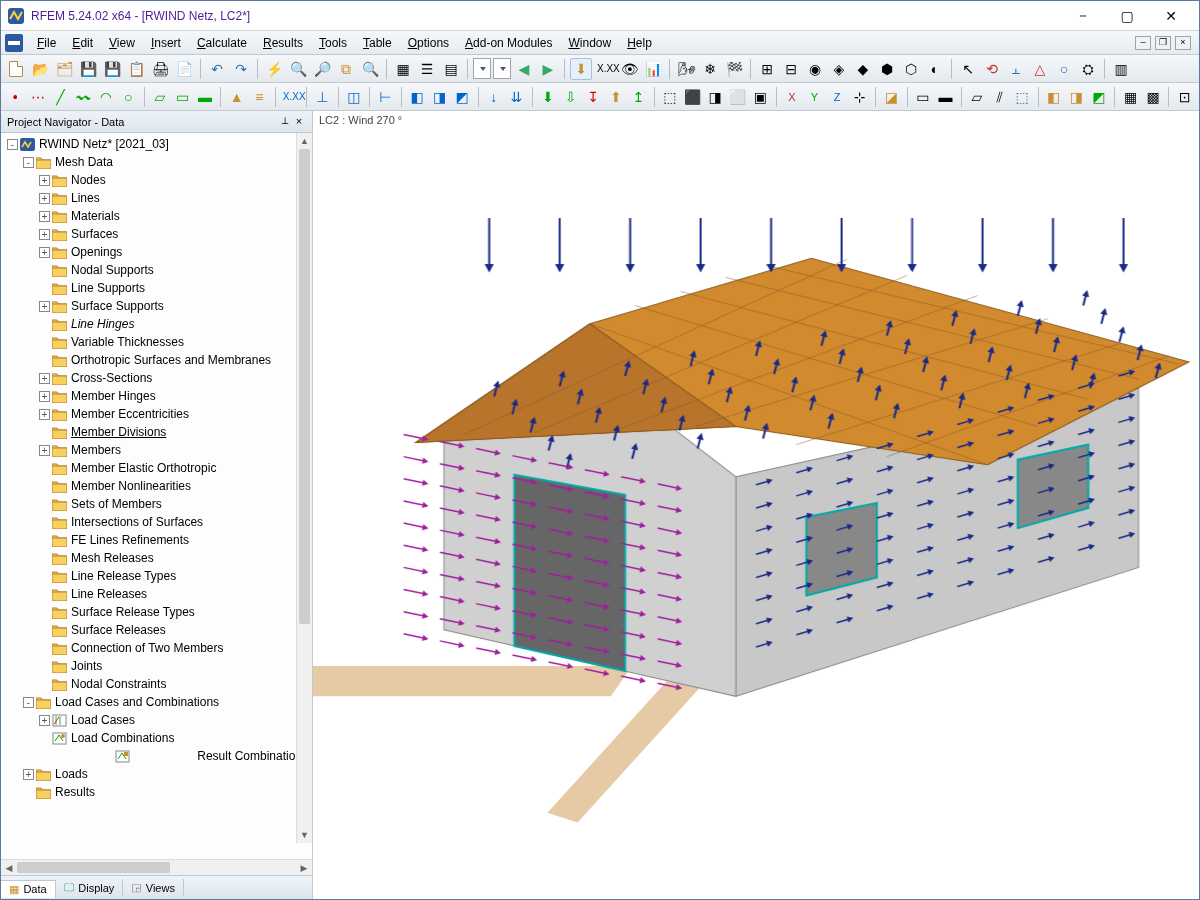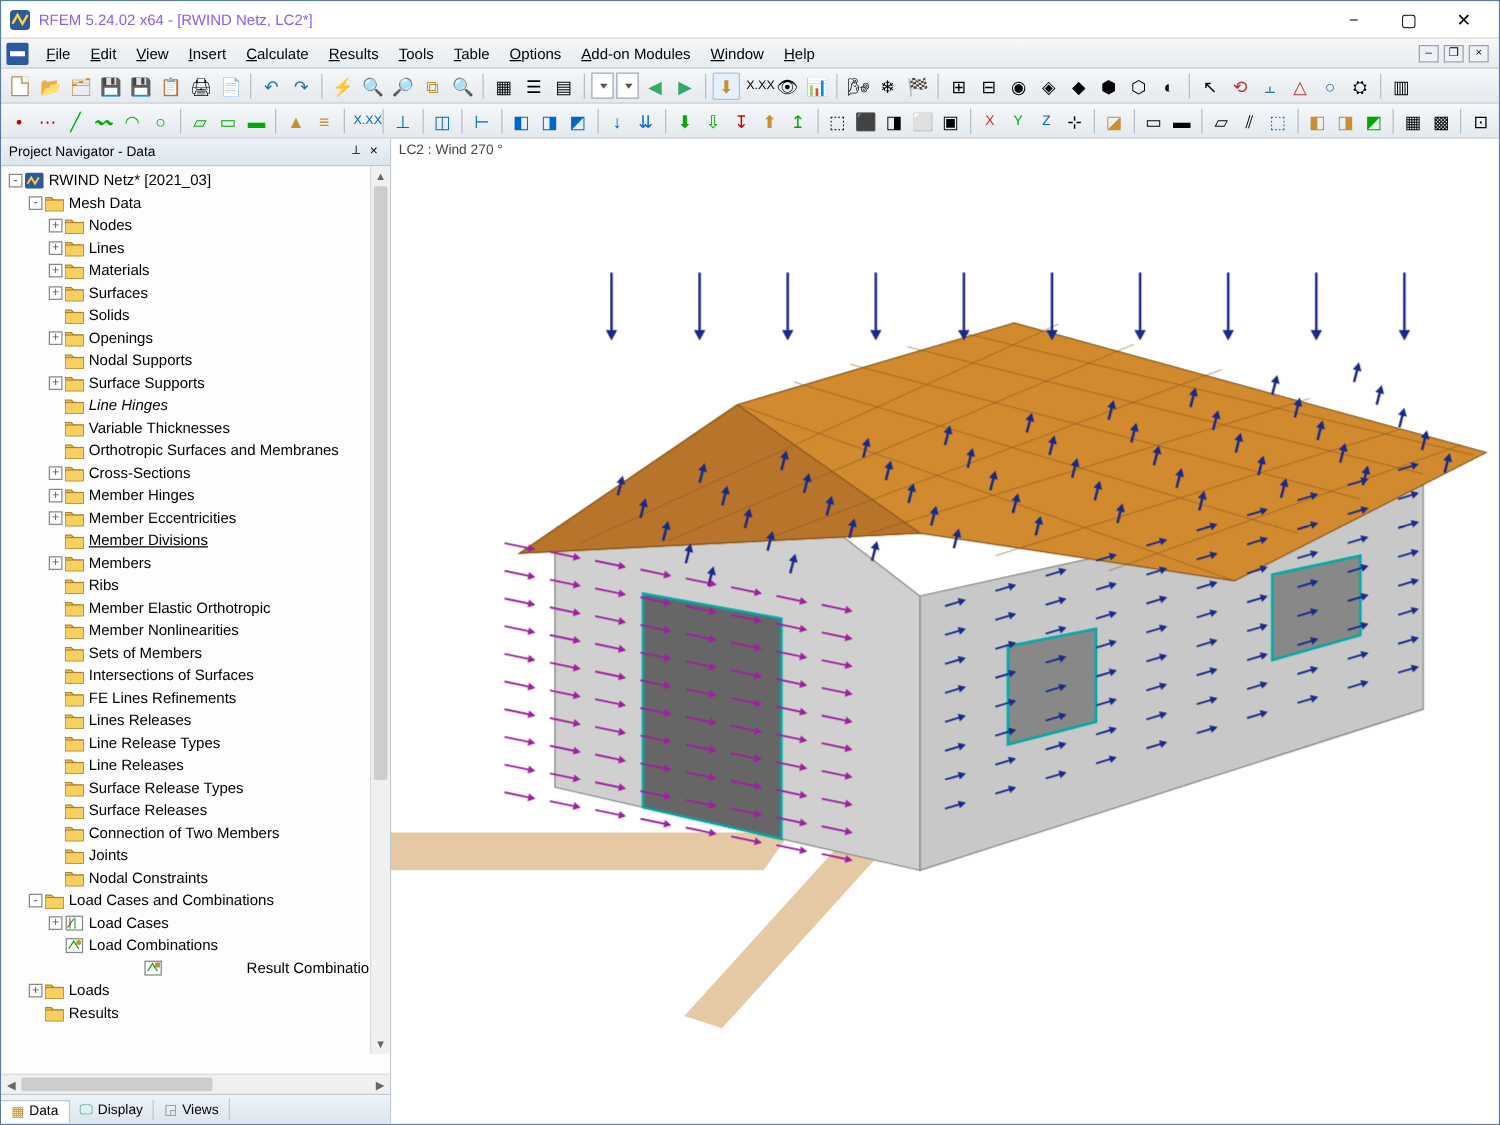--- a/index.html
+++ b/index.html
@@ -1,20 +1,20 @@
 <!DOCTYPE html>
 <html><head>
 <meta charset="utf-8">
 <style>
   * { box-sizing: border-box; margin: 0; padding: 0; font-family: "Segoe UI", Tahoma, sans-serif; }
   html, body { width: 1200px; height: 900px; overflow: hidden; background: #f0f0f0; }
   .window { width: 1200px; height: 900px; border: 1px solid #5a7aa0; display: flex; flex-direction: column; background: #f0f0f0; }
   .titlebar { height: 30px; background: #fff; display: flex; align-items: center; padding: 0 6px; border-bottom: 1px solid #d0d0d0; }
   .titlebar .app-icon { width: 18px; height: 18px; margin-right: 6px; }
-  .titlebar .title { font-size: 12px; flex: 1; color: #8b5cf6; }
+  .titlebar .title { font-size: 12px; flex: 1; color: #4c1d95; }
   .winbtns { display: flex; gap: 0; }
   .winbtn { width: 44px; height: 28px; display: flex; align-items: center; justify-content: center; font-size: 14px; }
   .menubar { height: 24px; background: linear-gradient(#f6f8fa,#e6ebef); display: flex; align-items: center; padding: 0 4px; border-bottom: 1px solid #c0c8d0; font-size: 12px; }
   .menubar .app-small-icon { width: 18px; height: 18px; margin-right: 6px; }
   .menu-item { padding: 2px 8px; cursor: default; }
   .menu-item u { text-decoration: underline; }
   .menubar .mdi-btns { margin-left: auto; display: flex; gap: 4px; padding-right: 4px; }
   .mdi-btn { width: 16px; height: 14px; border: 1px solid #98a4b0; background: #eef2f6; font-size: 9px; line-height: 10px; text-align: center; }
   .toolbar-row { height: 28px; background: linear-gradient(#f6f8fa,#e4e9ee); border-bottom: 1px solid #c0c8d0; display: flex; align-items: center; padding: 0 4px; gap: 2px; }
   .tb-sep { width: 1px; height: 20px; background: #b5bdc6; margin: 0 3px; }
@@ -440,44 +440,44 @@
             </div>
             <div class="node" style="padding-left: 36px;">
               <span class="exp">+</span>
               <svg class="folder-icon" viewBox="0 0 15 13">
                 <path d="M0 2 h5 l2 2 h8 v9 h-15 z" fill="#f8d060" stroke="#b08030"></path>
                 <rect x="0" y="4" width="15" height="9" fill="#f8d060" stroke="#b08030"></rect>
               </svg>
               <span class="node-label">Surfaces</span>
             </div>
             <div class="node" style="padding-left: 36px;">
-              <span class="exp none"></span>
-              <svg class="folder-icon" viewBox="0 0 15 13">
-                <path d="M0 2 h5 l2 2 h8 v9 h-15 z" fill="#f8d060" stroke="#b08030"></path>
-                <rect x="0" y="4" width="15" height="9" fill="#f8d060" stroke="#b08030"></rect>
-              </svg>
-              <span class="node-label">Solids</span>
-            </div>
-            <div class="node" style="padding-left: 36px;">
               <span class="exp">+</span>
               <svg class="folder-icon" viewBox="0 0 15 13">
                 <path d="M0 2 h5 l2 2 h8 v9 h-15 z" fill="#f8d060" stroke="#b08030"></path>
                 <rect x="0" y="4" width="15" height="9" fill="#f8d060" stroke="#b08030"></rect>
               </svg>
               <span class="node-label">Openings</span>
             </div>
             <div class="node" style="padding-left: 36px;">
               <span class="exp none"></span>
               <svg class="folder-icon" viewBox="0 0 15 13">
                 <path d="M0 2 h5 l2 2 h8 v9 h-15 z" fill="#f8d060" stroke="#b08030"></path>
                 <rect x="0" y="4" width="15" height="9" fill="#f8d060" stroke="#b08030"></rect>
               </svg>
               <span class="node-label">Nodal Supports</span>
             </div>
             <div class="node" style="padding-left: 36px;">
+              <span class="exp none"></span>
+              <svg class="folder-icon" viewBox="0 0 15 13">
+                <path d="M0 2 h5 l2 2 h8 v9 h-15 z" fill="#f8d060" stroke="#b08030"></path>
+                <rect x="0" y="4" width="15" height="9" fill="#f8d060" stroke="#b08030"></rect>
+              </svg>
+              <span class="node-label">Line Supports</span>
+            </div>
+            <div class="node" style="padding-left: 36px;">
               <span class="exp">+</span>
               <svg class="folder-icon" viewBox="0 0 15 13">
                 <path d="M0 2 h5 l2 2 h8 v9 h-15 z" fill="#f8d060" stroke="#b08030"></path>
                 <rect x="0" y="4" width="15" height="9" fill="#f8d060" stroke="#b08030"></rect>
               </svg>
               <span class="node-label">Surface Supports</span>
             </div>
             <div class="node" style="padding-left: 36px; font-style: italic;">
               <span class="exp none"></span>
               <svg class="folder-icon" viewBox="0 0 15 13">
@@ -541,28 +541,20 @@
                 <rect x="0" y="4" width="15" height="9" fill="#f8d060" stroke="#b08030"></rect>
               </svg>
               <span class="node-label">Members</span>
             </div>
             <div class="node" style="padding-left: 36px;">
               <span class="exp none"></span>
               <svg class="folder-icon" viewBox="0 0 15 13">
                 <path d="M0 2 h5 l2 2 h8 v9 h-15 z" fill="#f8d060" stroke="#b08030"></path>
                 <rect x="0" y="4" width="15" height="9" fill="#f8d060" stroke="#b08030"></rect>
               </svg>
-              <span class="node-label">Ribs</span>
-            </div>
-            <div class="node" style="padding-left: 36px;">
-              <span class="exp none"></span>
-              <svg class="folder-icon" viewBox="0 0 15 13">
-                <path d="M0 2 h5 l2 2 h8 v9 h-15 z" fill="#f8d060" stroke="#b08030"></path>
-                <rect x="0" y="4" width="15" height="9" fill="#f8d060" stroke="#b08030"></rect>
-              </svg>
               <span class="node-label">Member Elastic Orthotropic</span>
             </div>
             <div class="node" style="padding-left: 36px;">
               <span class="exp none"></span>
               <svg class="folder-icon" viewBox="0 0 15 13">
                 <path d="M0 2 h5 l2 2 h8 v9 h-15 z" fill="#f8d060" stroke="#b08030"></path>
                 <rect x="0" y="4" width="15" height="9" fill="#f8d060" stroke="#b08030"></rect>
               </svg>
               <span class="node-label">Member Nonlinearities</span>
             </div>
@@ -589,21 +581,21 @@
                 <rect x="0" y="4" width="15" height="9" fill="#f8d060" stroke="#b08030"></rect>
               </svg>
               <span class="node-label">FE Lines Refinements</span>
             </div>
             <div class="node" style="padding-left: 36px;">
               <span class="exp none"></span>
               <svg class="folder-icon" viewBox="0 0 15 13">
                 <path d="M0 2 h5 l2 2 h8 v9 h-15 z" fill="#f8d060" stroke="#b08030"></path>
                 <rect x="0" y="4" width="15" height="9" fill="#f8d060" stroke="#b08030"></rect>
               </svg>
-              <span class="node-label">Lines Releases</span>
+              <span class="node-label">Mesh Releases</span>
             </div>
             <div class="node" style="padding-left: 36px;">
               <span class="exp none"></span>
               <svg class="folder-icon" viewBox="0 0 15 13">
                 <path d="M0 2 h5 l2 2 h8 v9 h-15 z" fill="#f8d060" stroke="#b08030"></path>
                 <rect x="0" y="4" width="15" height="9" fill="#f8d060" stroke="#b08030"></rect>
               </svg>
               <span class="node-label">Line Release Types</span>
             </div>
             <div class="node" style="padding-left: 36px;">

